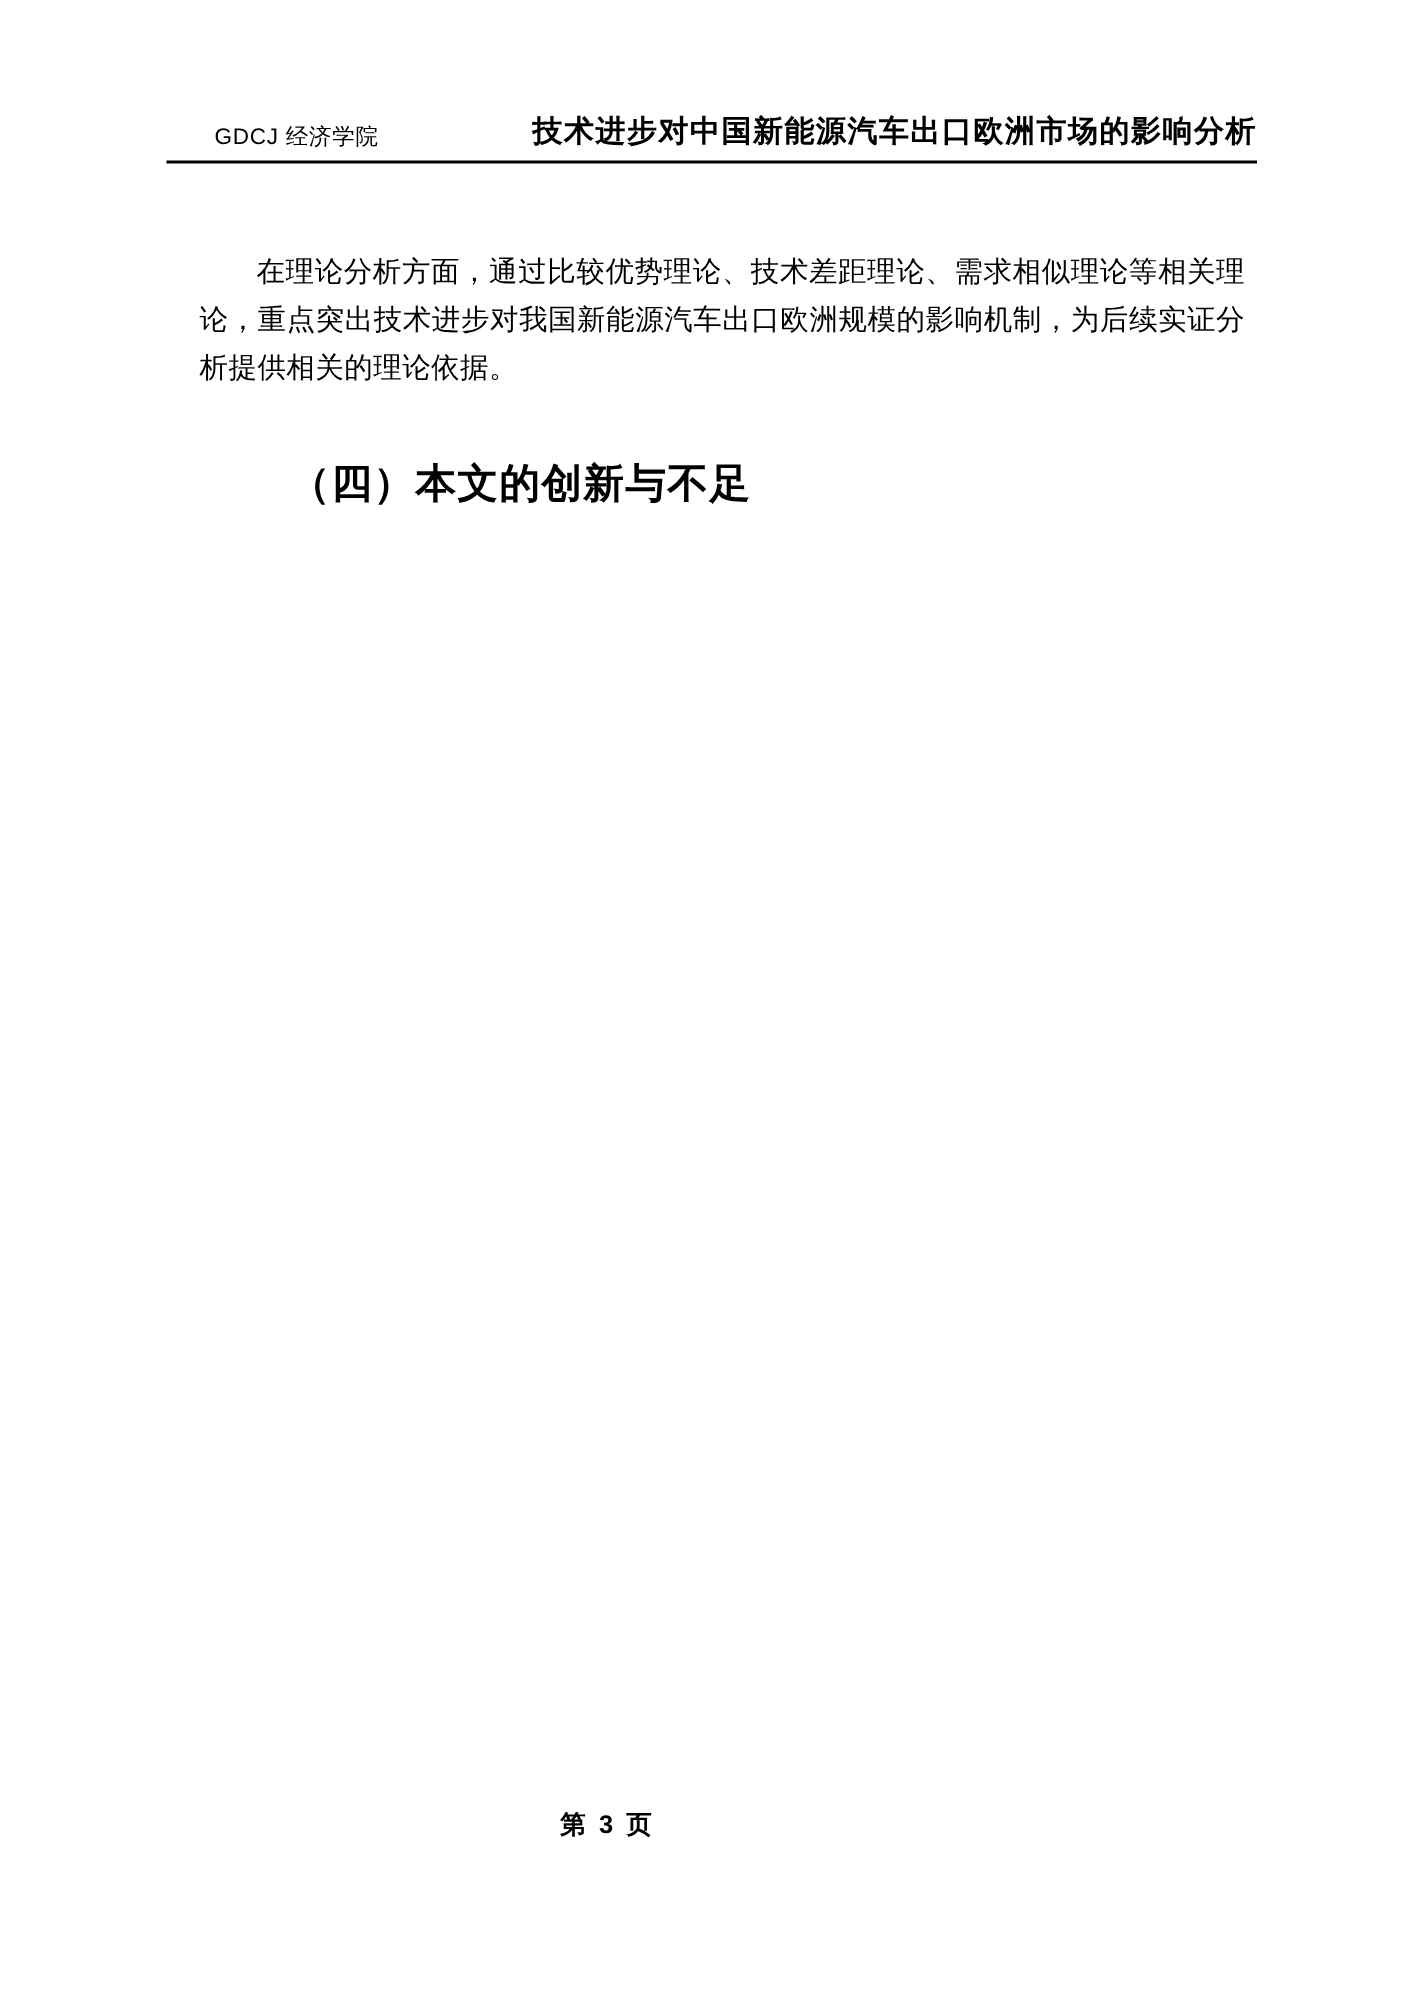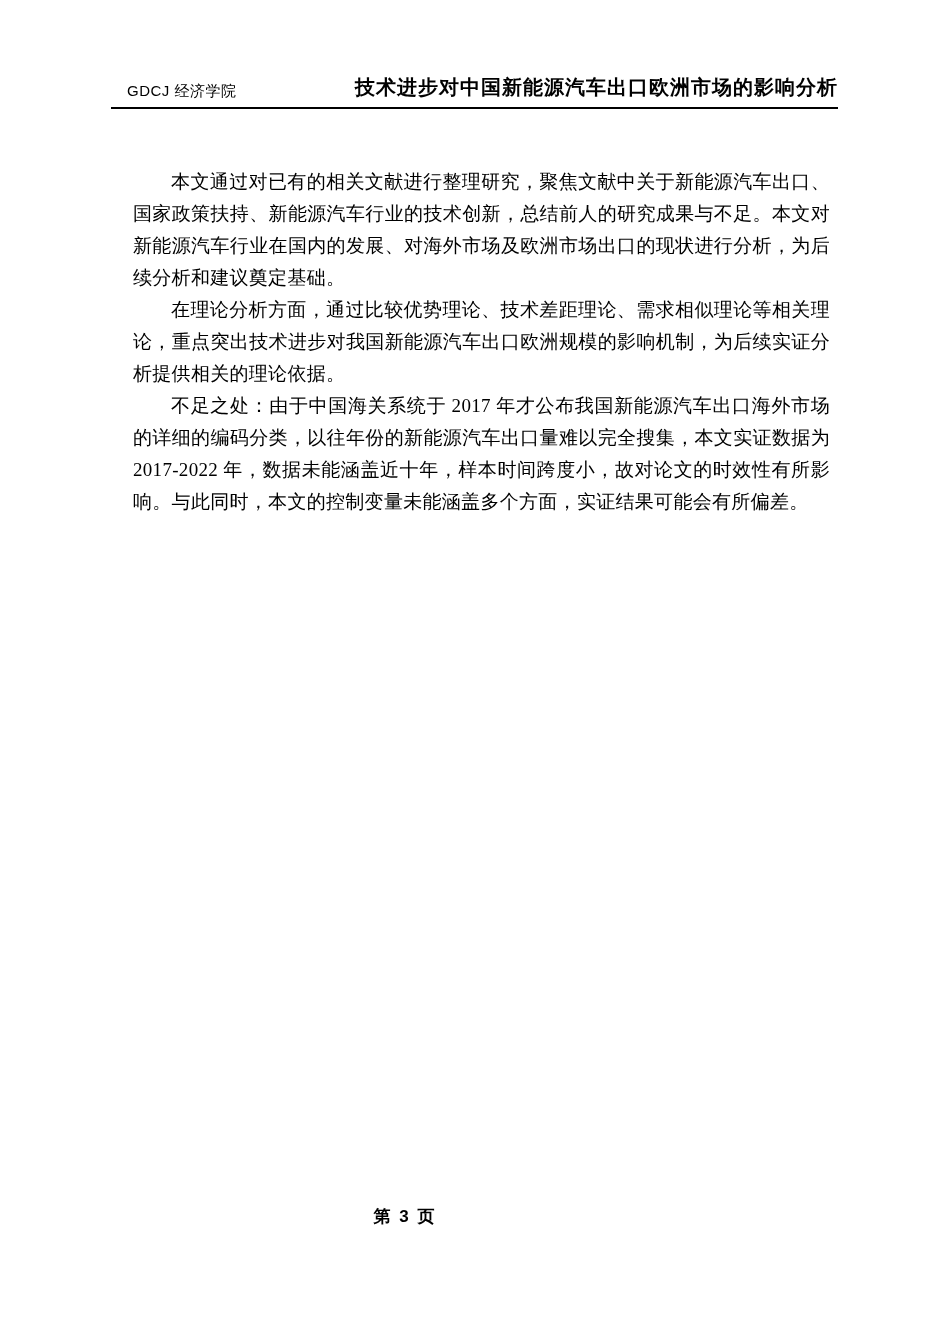--- a/index.html
+++ b/index.html
@@ -19,21 +19,21 @@
     width: 727px;
     display: flex;
     justify-content: space-between;
     align-items: flex-end;
     border-bottom: 2px solid #000;
     padding-bottom: 6px;
   }
   .hdr-left {
     font-family: "Liberation Sans", "DejaVu Sans", sans-serif;
     font-size: 15px;
-    margin-left: 16px;
+    margin-left: 32px;
     letter-spacing: 0.5px;
   }
   .hdr-right {
     font-family: "Liberation Sans", "DejaVu Sans", sans-serif;
     font-size: 20px;
     font-weight: bold;
     letter-spacing: 1px;
   }
   .content {
     position: absolute;
@@ -80,22 +80,21 @@
 <body>
 
 <header class="page-header">
   <span class="hdr-left">GDCJ 经济学院</span>
   <span class="hdr-right">技术进步对中国新能源汽车出口欧洲市场的影响分析</span>
 </header>
 
 <main class="content">
 
 
-  <p class="body-par">本文通过对已有的相关文献进行整理研究，聚焦文献中关于新能源汽车出口、国家政策扶持、新能源汽车行业的技术创新，总结前人的研究成果与不足。本文对新能源汽车行业在国内的发展、对海外市场及欧洲市场出口的现状进行分析，为后续分析和建议奠定基础。</p>
   <p class="body-par">在理论分析方面，通过比较优势理论、技术差距理论、需求相似理论等相关理论，重点突出技术进步对我国新能源汽车出口欧洲规模的影响机制，为后续实证分析提供相关的理论依据。</p>
 
+  <h2 class="section-heading heading-4">（四）本文的创新与不足</h2>
 
 
-  <p class="body-par">不足之处：由于中国海关系统于 2017 年才公布我国新能源汽车出口海外市场的详细的编码分类，以往年份的新能源汽车出口量难以完全搜集，本文实证数据为 2017-2022 年，数据未能涵盖近十年，样本时间跨度小，故对论文的时效性有所影响。与此同时，本文的控制变量未能涵盖多个方面，实证结果可能会有所偏差。</p>
 
 </main>
 
 <footer class="page-footer">第 3 页</footer>
 
 </body></html>

